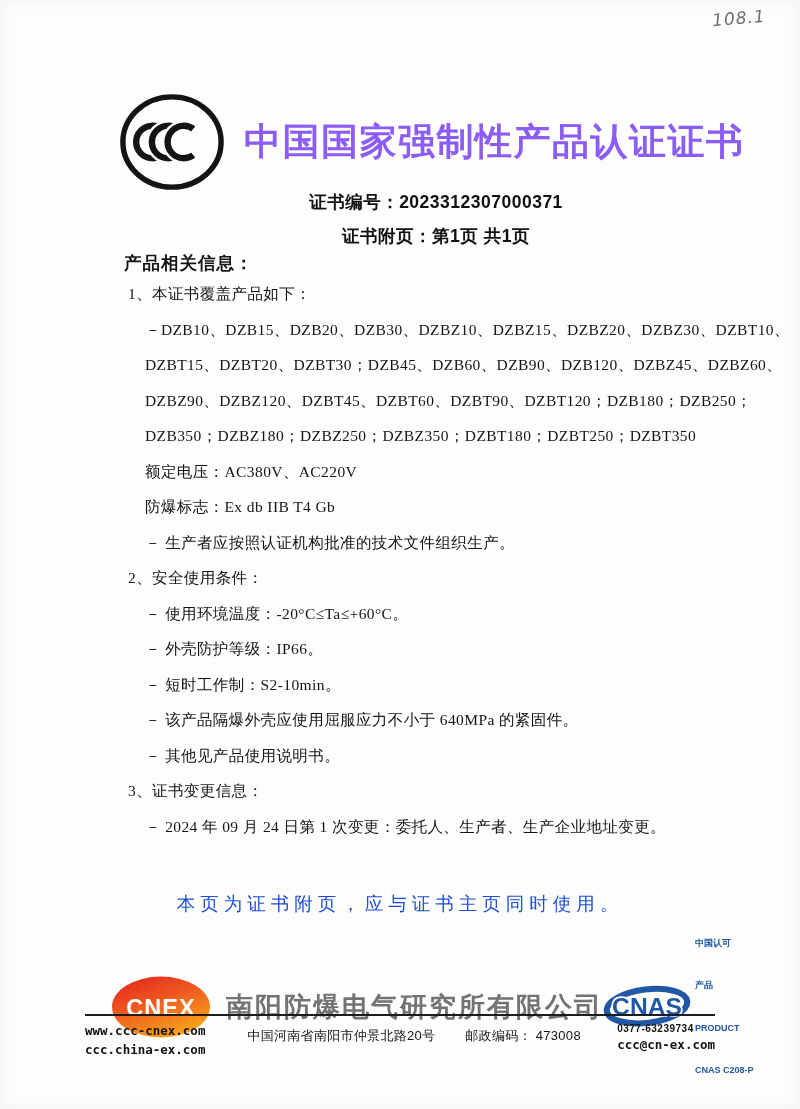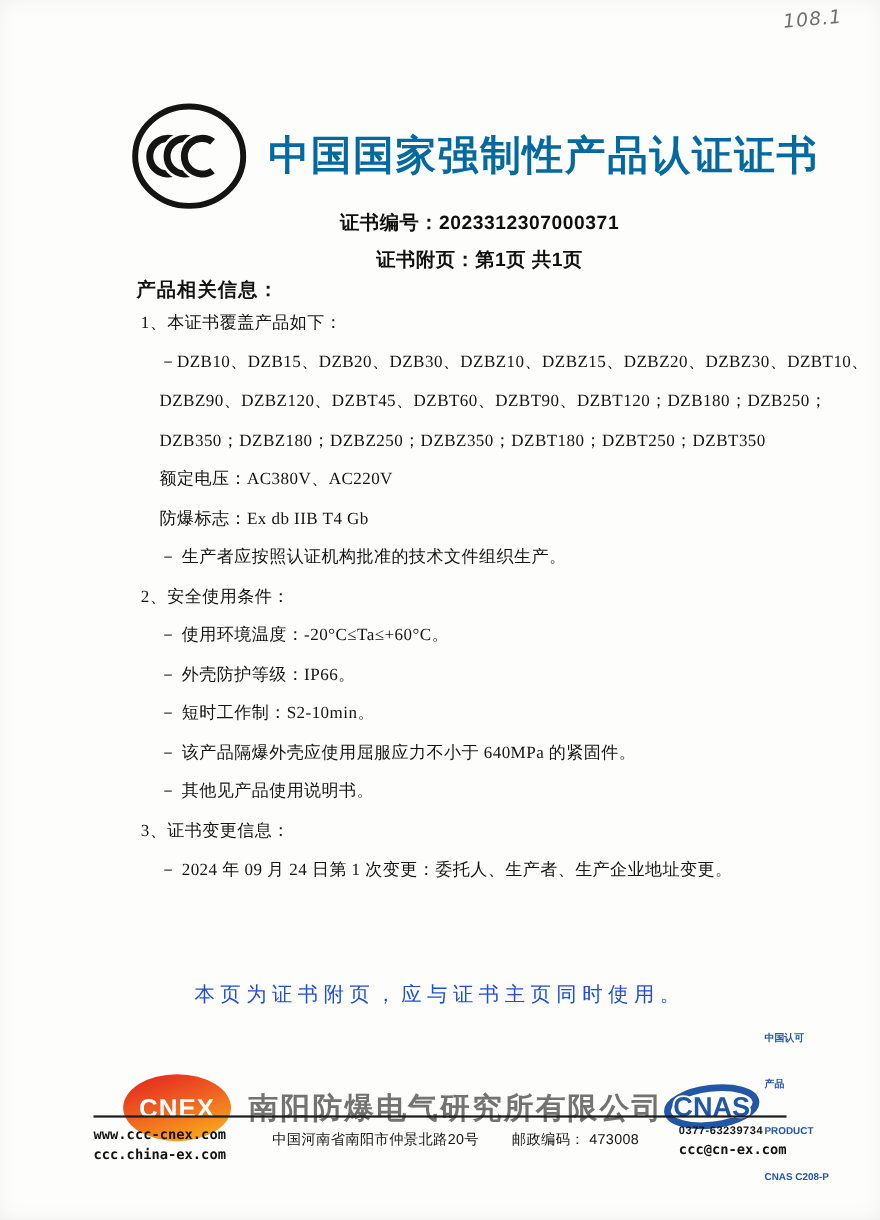--- a/index.html
+++ b/index.html
@@ -19,21 +19,21 @@
     transform:rotate(-5deg);letter-spacing:1px;
   }
   .header{
     position:absolute;top:88px;left:118px;right:70px;
     display:flex;align-items:center;gap:18px;
   }
   .ccc-logo{width:108px;height:108px;flex:0 0 auto;}
   .title{
     font-family:"Liberation Sans","DejaVu Sans",sans-serif;
     font-size:37px;font-weight:bold;letter-spacing:1.5px;
-    white-space:nowrap;margin:0;color:#0369a1;
+    white-space:nowrap;margin:0;color:#8b5cf6;
   }
   .cert-line{
     position:absolute;left:0;width:100%;text-align:center;
     font-family:"Liberation Sans","DejaVu Sans",sans-serif;
     font-weight:bold;font-size:17.5px;color:#101010;letter-spacing:0.5px;padding-left:36px;
   }
   .cert-no{top:190px;}
   .cert-pages{top:224px;}
   .section-heading{
     position:absolute;top:251px;left:124px;
@@ -118,20 +118,21 @@
 
   <div class="cert-line cert-pages">
     <span>证书附页：</span><span>第1页 共1页</span>
   </div>
 
   <div class="section-heading">产品相关信息：</div>
 
   <div class="body-lines">
     <div class="line">1、本证书覆盖产品如下：</div>
     <div class="line sub">－DZB10、DZB15、DZB20、DZB30、DZBZ10、DZBZ15、DZBZ20、DZBZ30、DZBT10、</div>
+    <div class="line sub">DZBT15、DZBT20、DZBT30；DZB45、DZB60、DZB90、DZB120、DZBZ45、DZBZ60、</div>
     <div class="line sub">DZBZ90、DZBZ120、DZBT45、DZBT60、DZBT90、DZBT120；DZB180；DZB250；</div>
     <div class="line sub">DZB350；DZBZ180；DZBZ250；DZBZ350；DZBT180；DZBT250；DZBT350</div>
     <div class="line sub">额定电压：AC380V、AC220V</div>
     <div class="line sub">防爆标志：Ex db IIB T4 Gb</div>
     <div class="line sub">－ 生产者应按照认证机构批准的技术文件组织生产。</div>
     <div class="line">2、安全使用条件：</div>
     <div class="line sub">－ 使用环境温度：-20°C≤Ta≤+60°C。</div>
     <div class="line sub">－ 外壳防护等级：IP66。</div>
     <div class="line sub">－ 短时工作制：S2-10min。</div>
     <div class="line sub">－ 该产品隔爆外壳应使用屈服应力不小于 640MPa 的紧固件。</div>

